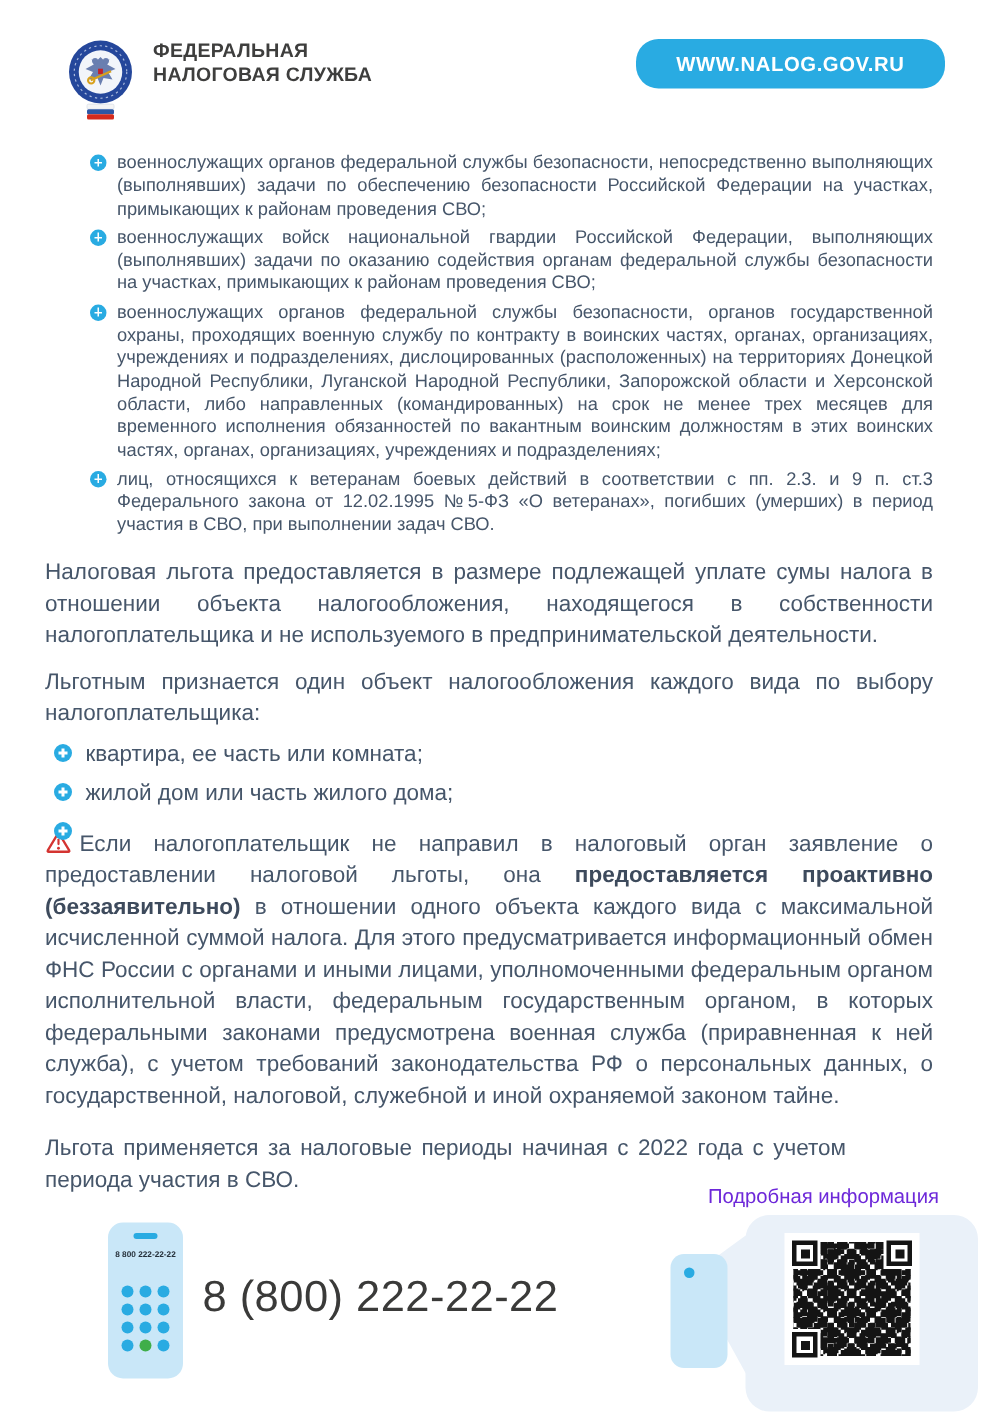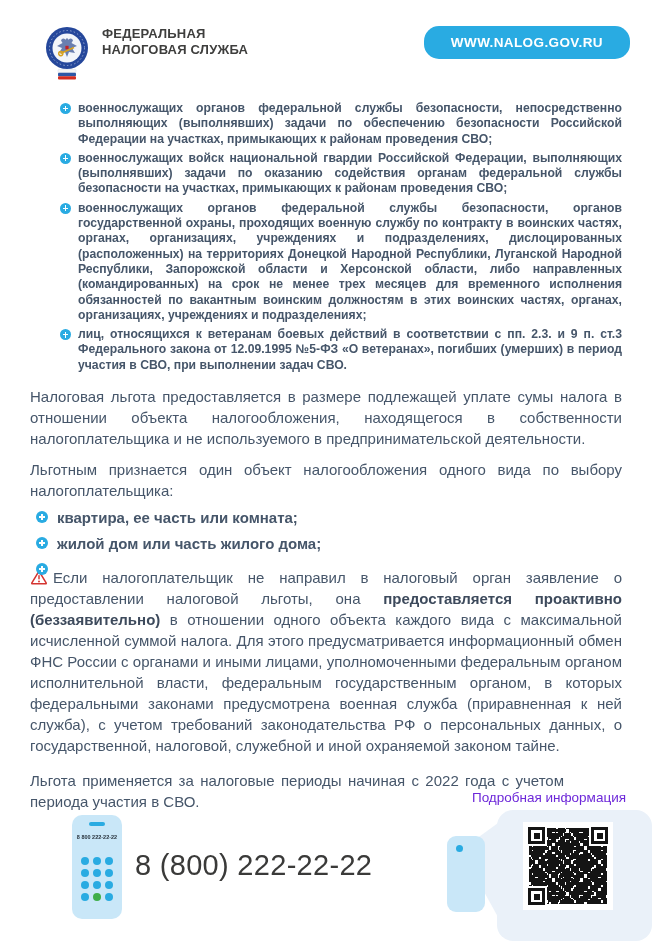--- a/index.html
+++ b/index.html
@@ -16,21 +16,21 @@
   .brand { margin-left:13px; font-size:13px; line-height:15.5px; font-weight:700;
            color:#3E3E3D; letter-spacing:.2px; text-transform:uppercase; }
   .site-pill {
     margin-left:auto; background:#29ABE2; color:#fff; font-weight:700;
     font-size:13.5px; letter-spacing:.4px; border:none; cursor:pointer;
     border-radius:15px; height:33px; line-height:29px; padding:0 27px;
     font-family:inherit;
   }
 
   
-  ul { list-style:none;font-weight:bold; }
+  ul { list-style:none; }
   .list-a { margin:19px 32px 0 60px; }
   .list-a li {
     position:relative; padding-left:18px; margin-bottom:4px;
     font-size:12.2px; line-height:15.3px; text-align:justify; color:#46566A;
   }
   .list-b { margin:6px 32px 0 36px; }
   .list-b li {
     position:relative; padding-left:21px; margin-bottom:5px;
     font-size:15px; line-height:21px; color:#46566A;
   }
@@ -133,27 +133,27 @@
     <li>
       <span class="bullet"></span>
       <span>военнослужащих войск национальной гвардии Российской Федерации, выполняющих (выполнявших) задачи по оказанию содействия органам федеральной службы безопасности на участках, примыкающих к районам проведения СВО;</span>
     </li>
     <li>
       <span class="bullet"></span>
       <span>военнослужащих органов федеральной службы безопасности, органов государственной охраны, проходящих военную службу по контракту в воинских частях, органах, организациях, учреждениях и подразделениях, дислоцированных (расположенных) на территориях Донецкой Народной Республики, Луганской Народной Республики, Запорожской области и Херсонской области, либо направленных (командированных) на срок не менее трех месяцев для временного исполнения обязанностей по вакантным воинским должностям в этих воинских частях, органах, организациях, учреждениях и подразделениях;</span>
     </li>
     <li>
       <span class="bullet"></span>
-      <span>лиц, относящихся к ветеранам боевых действий в соответствии с пп. 2.3. и 9 п. ст.3 Федерального закона от 12.09.1995 №5-ФЗ «О ветеранах», погибших (умерших) в период участия в СВО, при выполнении задач СВО.</span>
+      <span>лиц, относящихся к ветеранам боевых действий в соответствии с пп. 2.3. и 9 п. ст.3 Федерального закона от 12.02.1995 №5-ФЗ «О ветеранах», погибших (умерших) в период участия в СВО, при выполнении задач СВО.</span>
     </li>
   </ul>
 
   <p class="para">Налоговая льгота предоставляется в размере подлежащей уплате сумы налога в отношении объекта налогообложения, находящегося в собственности налогоплательщика и не используемого в предпринимательской деятельности.</p>
 
-  <p class="para tight">Льготным признается один объект налогообложения одного вида по выбору налогоплательщика:</p>
+  <p class="para tight">Льготным признается один объект налогообложения каждого вида по выбору налогоплательщика:</p>
 
   <ul class="list-b">
     <li>
       <span class="bullet"></span>
       <span>квартира, ее часть или комната;</span>
     </li>
     <li>
       <span class="bullet"></span>
       <span>жилой дом или часть жилого дома;</span>
     </li>

